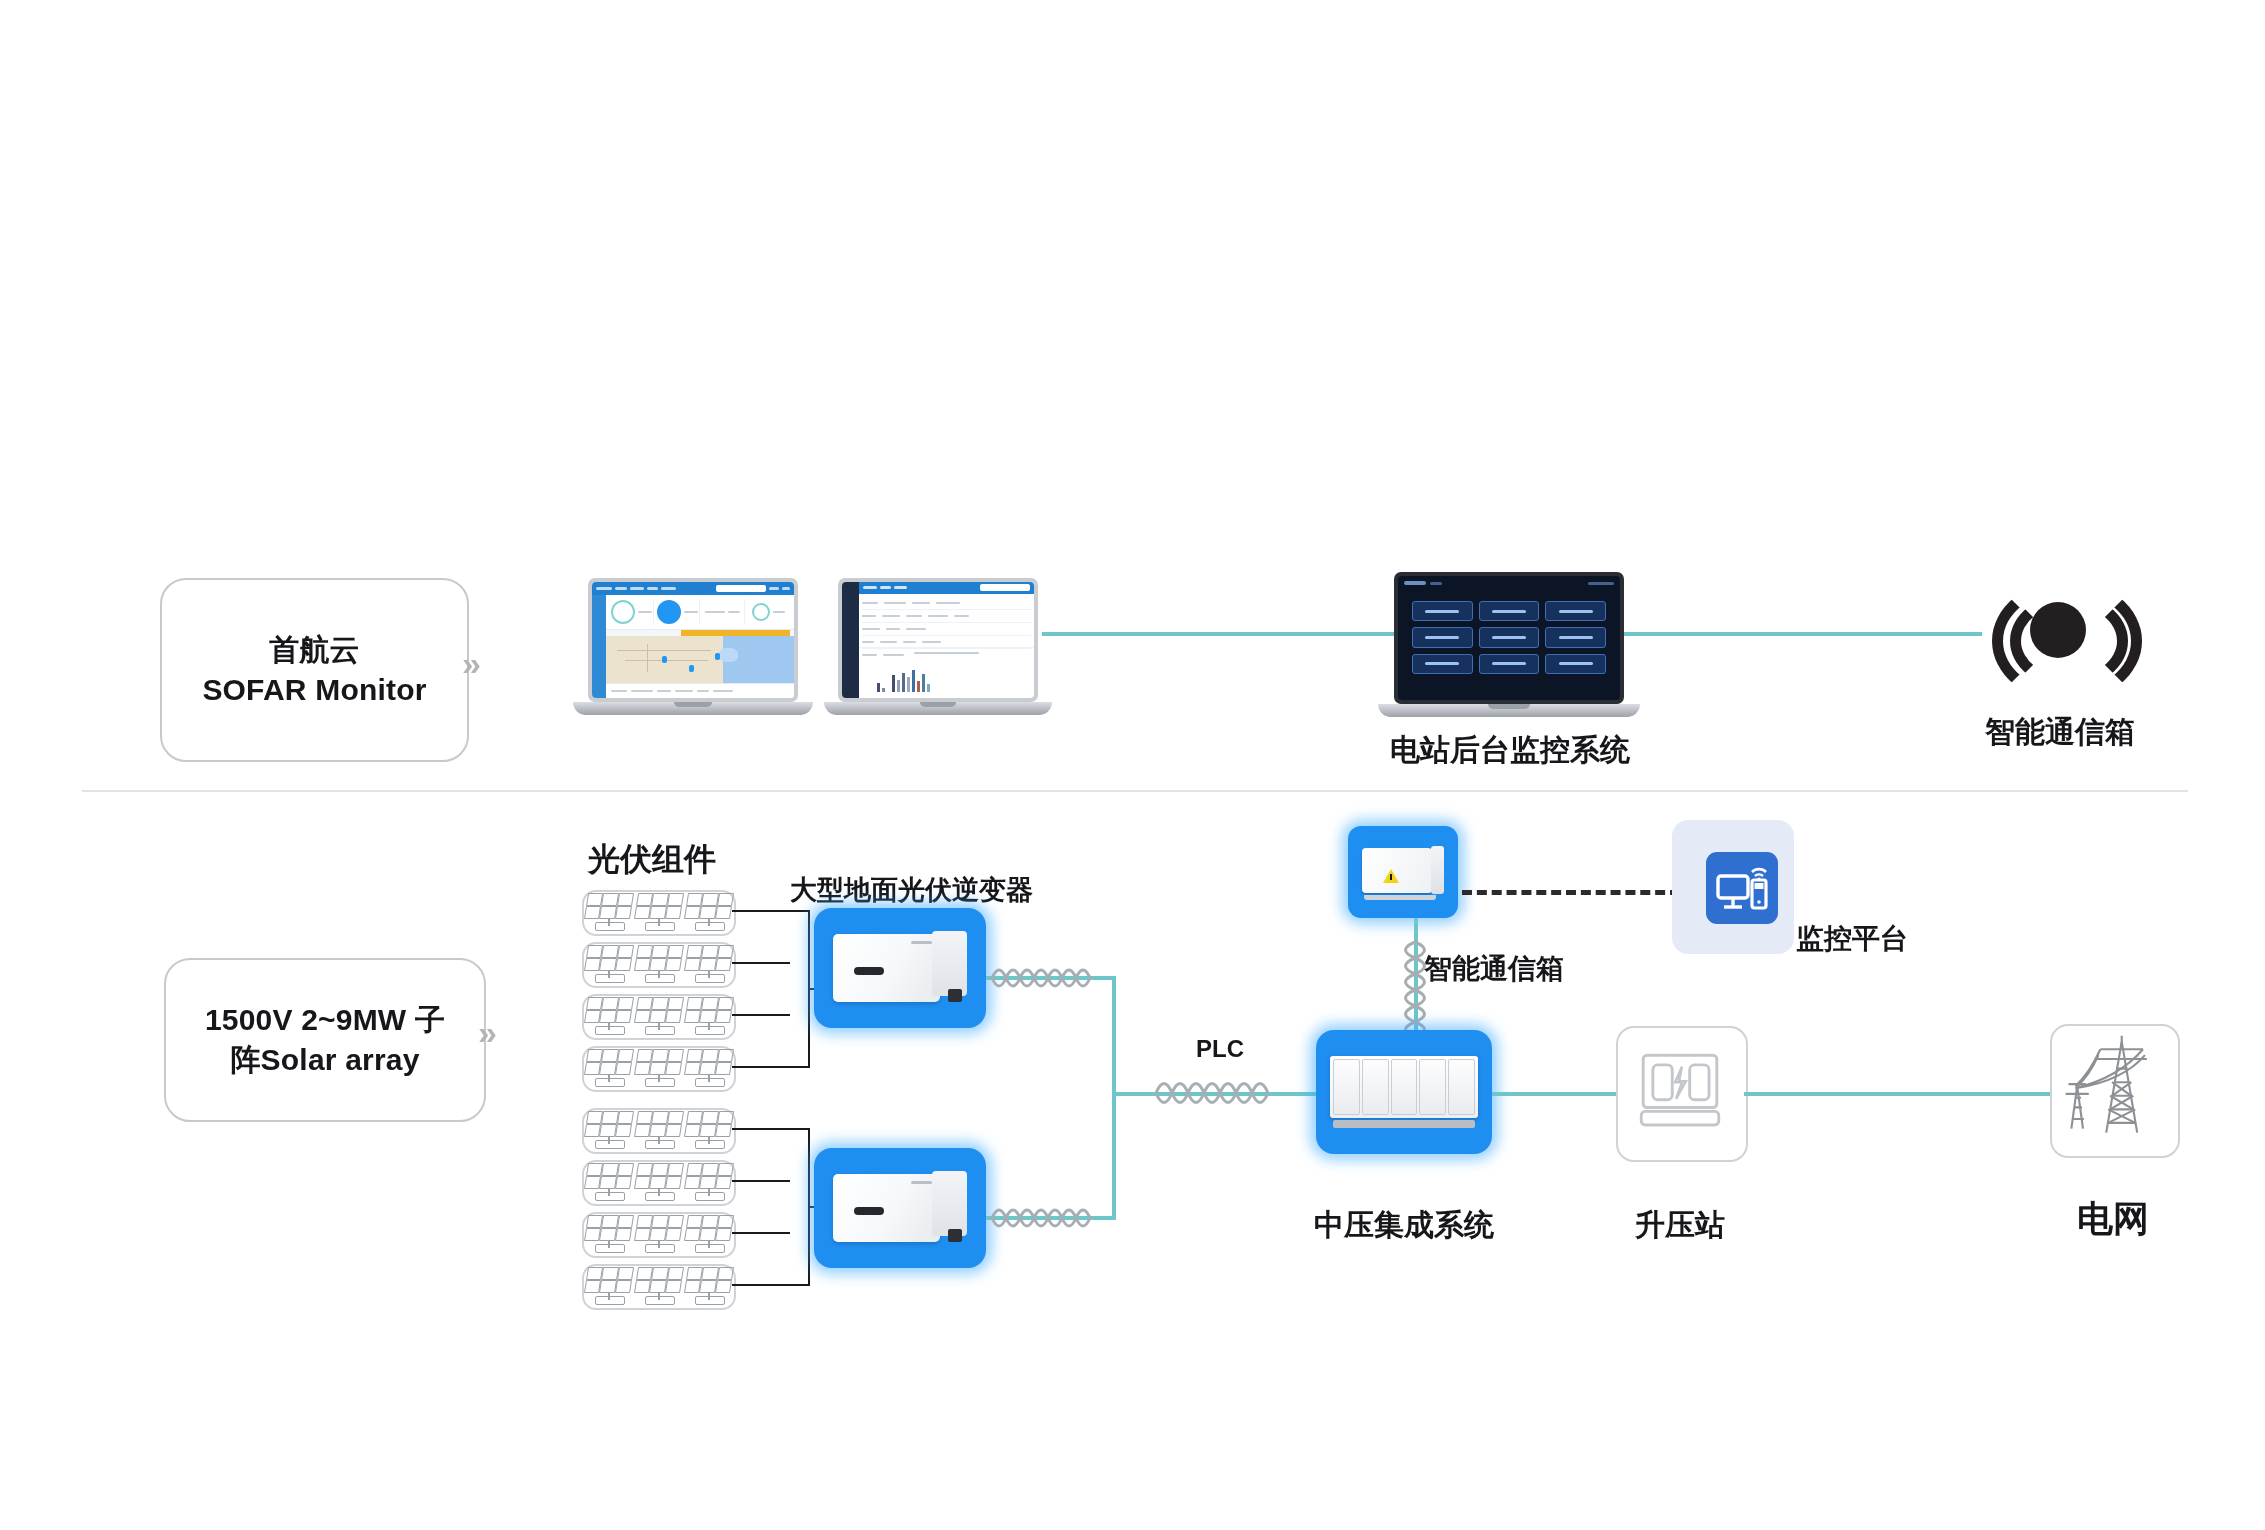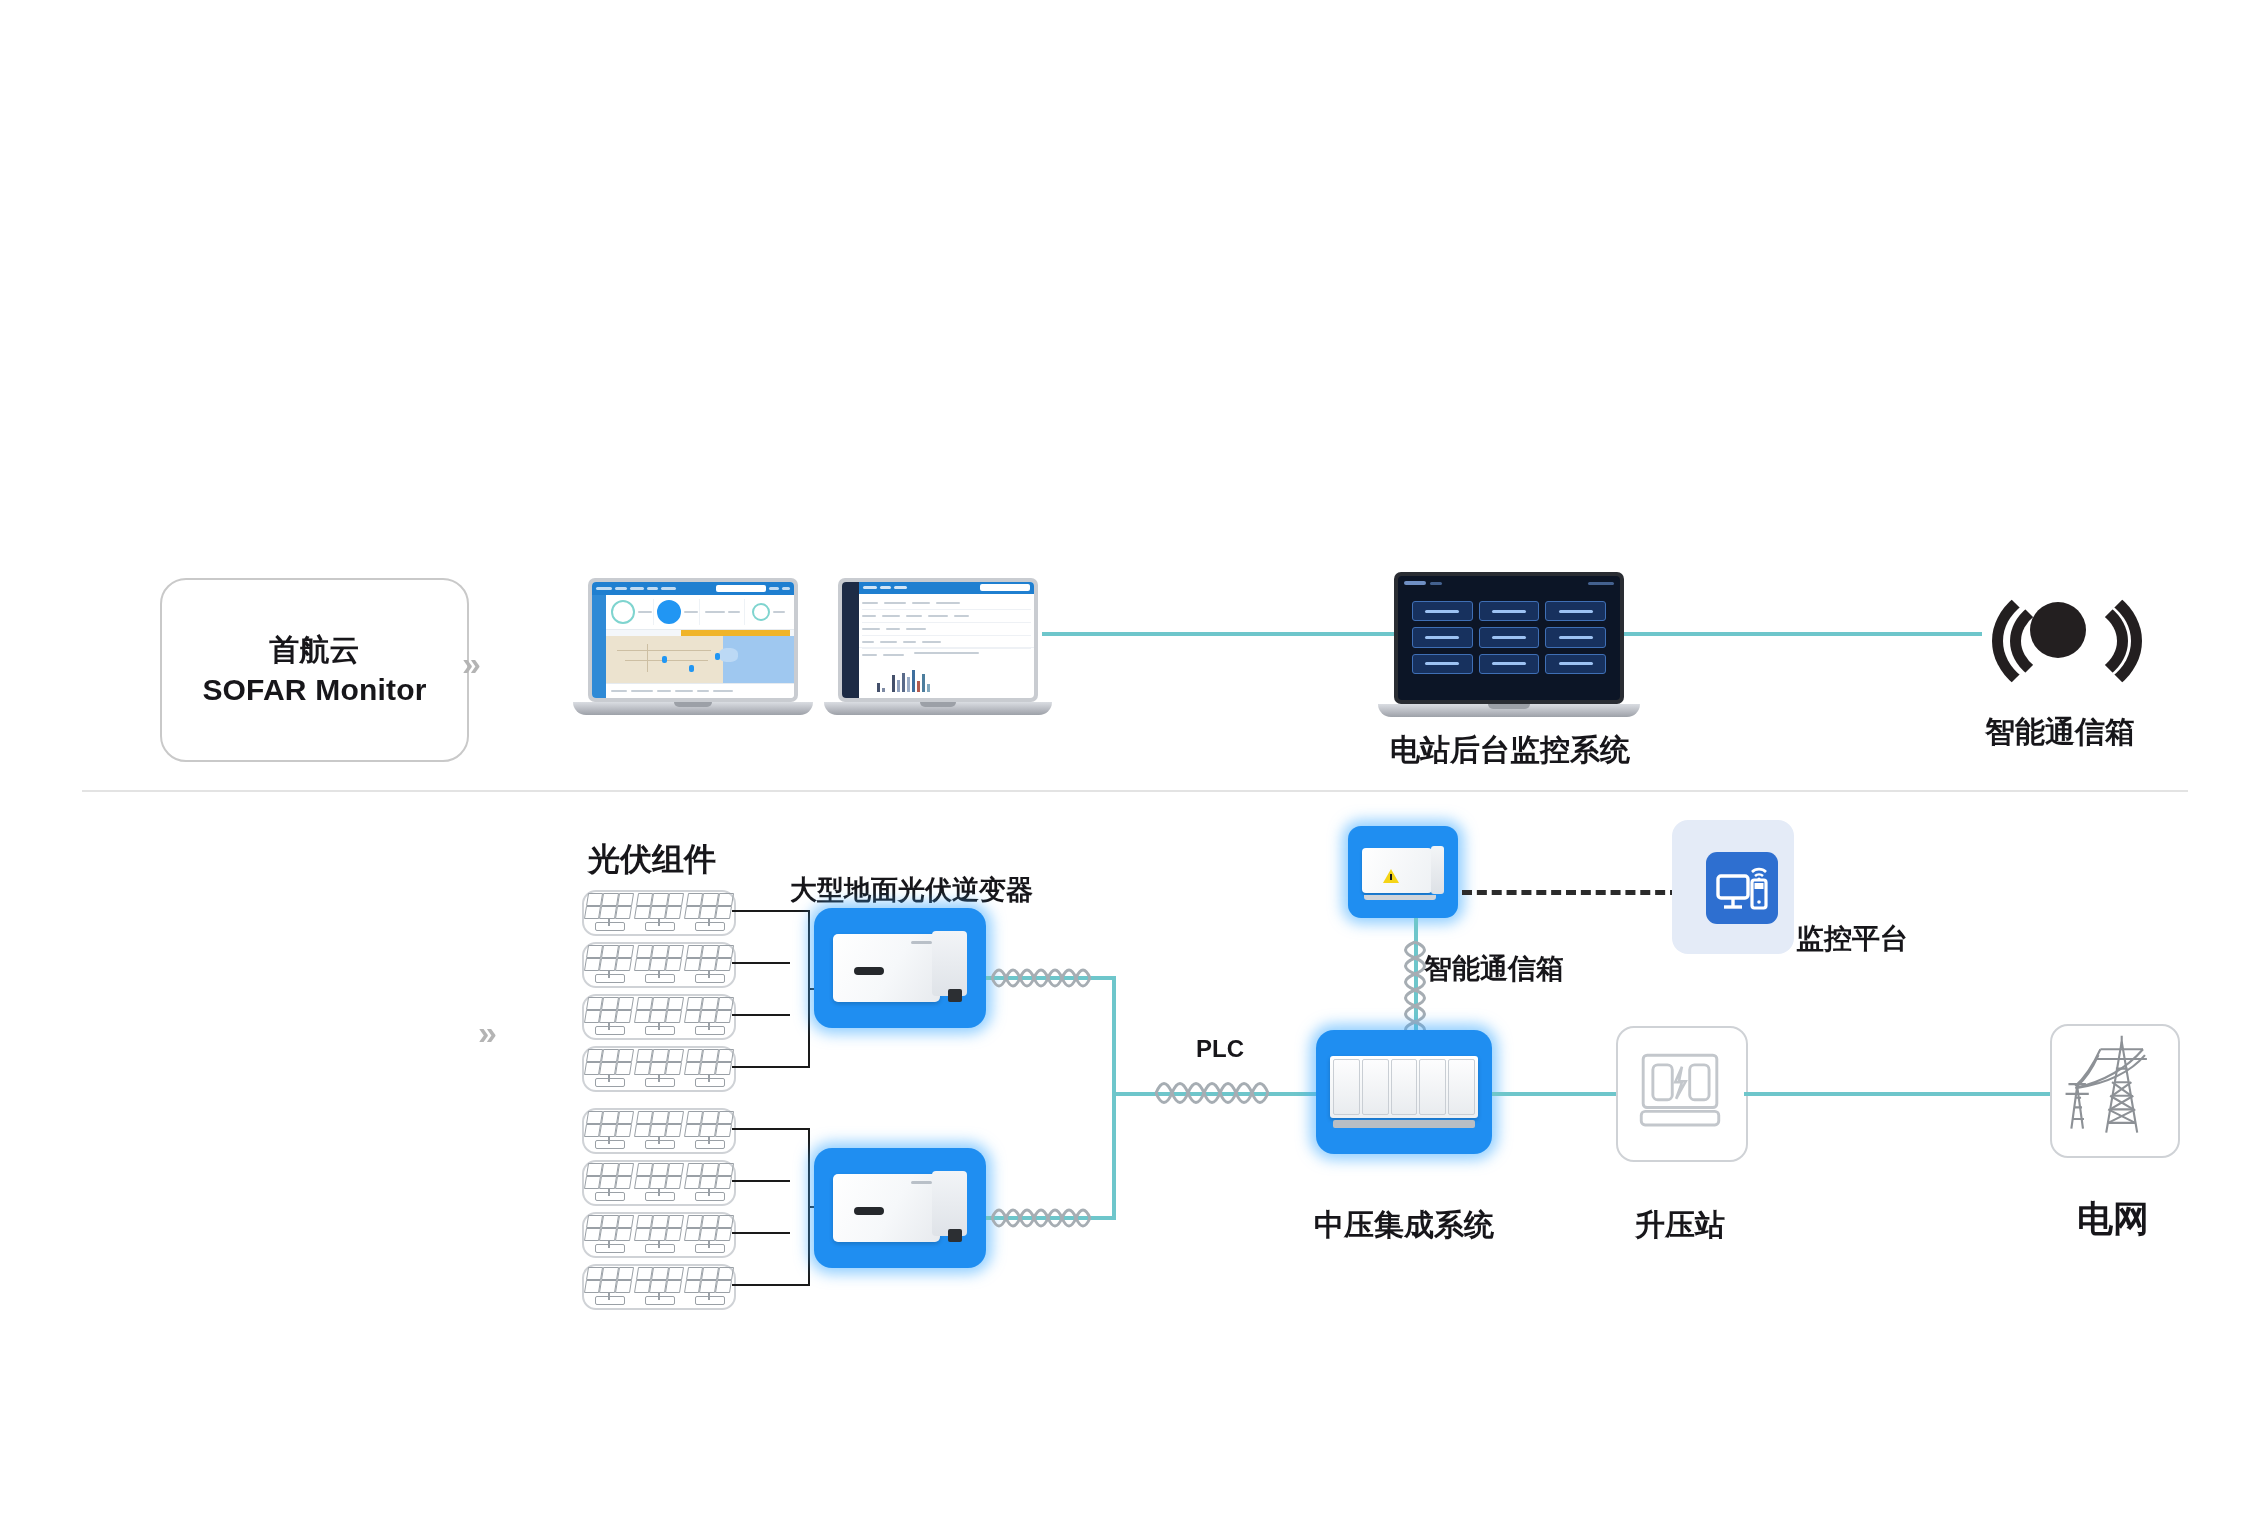--- a/index.html
+++ b/index.html
@@ -328,20 +328,26 @@
          border-left-color:#231f20;border-right-color:#231f20;transform:rotate(0deg);
          border-top-color:transparent;border-bottom-color:transparent;"></div>
     <div class="arc" style="left:2px;top:0;width:128px;height:100px;
          border-left-color:#231f20;border-right-color:#231f20;
          border-top-color:transparent;border-bottom-color:transparent;"></div>
   </div>
   <div class="cap" style="left:1960px;top:712px;width:200px;font-size:30px;">智能通信箱</div>
 
   <div class="divider" style="left:82px;top:790px;width:2106px;"></div>
 
+  <div class="chipbox" style="left:164px;top:958px;width:318px;height:160px;">
+    <div class="txt" style="font-size:30px;">
+      <div>1500V 2~9MW 子</div>
+      <div>阵Solar array</div>
+    </div>
+  </div>
   <div class="chev" style="left:478px;top:1013px;font-size:34px;">»</div>
 
   <div class="cap" style="left:588px;top:838px;width:180px;font-size:32px;text-align:left;">光伏组件</div>
 
   <div class="pvrow" style="left:582px;top:890px;width:150px;height:42px;">
     <div class="pv">
         <div class="grid">
           <i></i>
           <i></i>
           <i></i>

